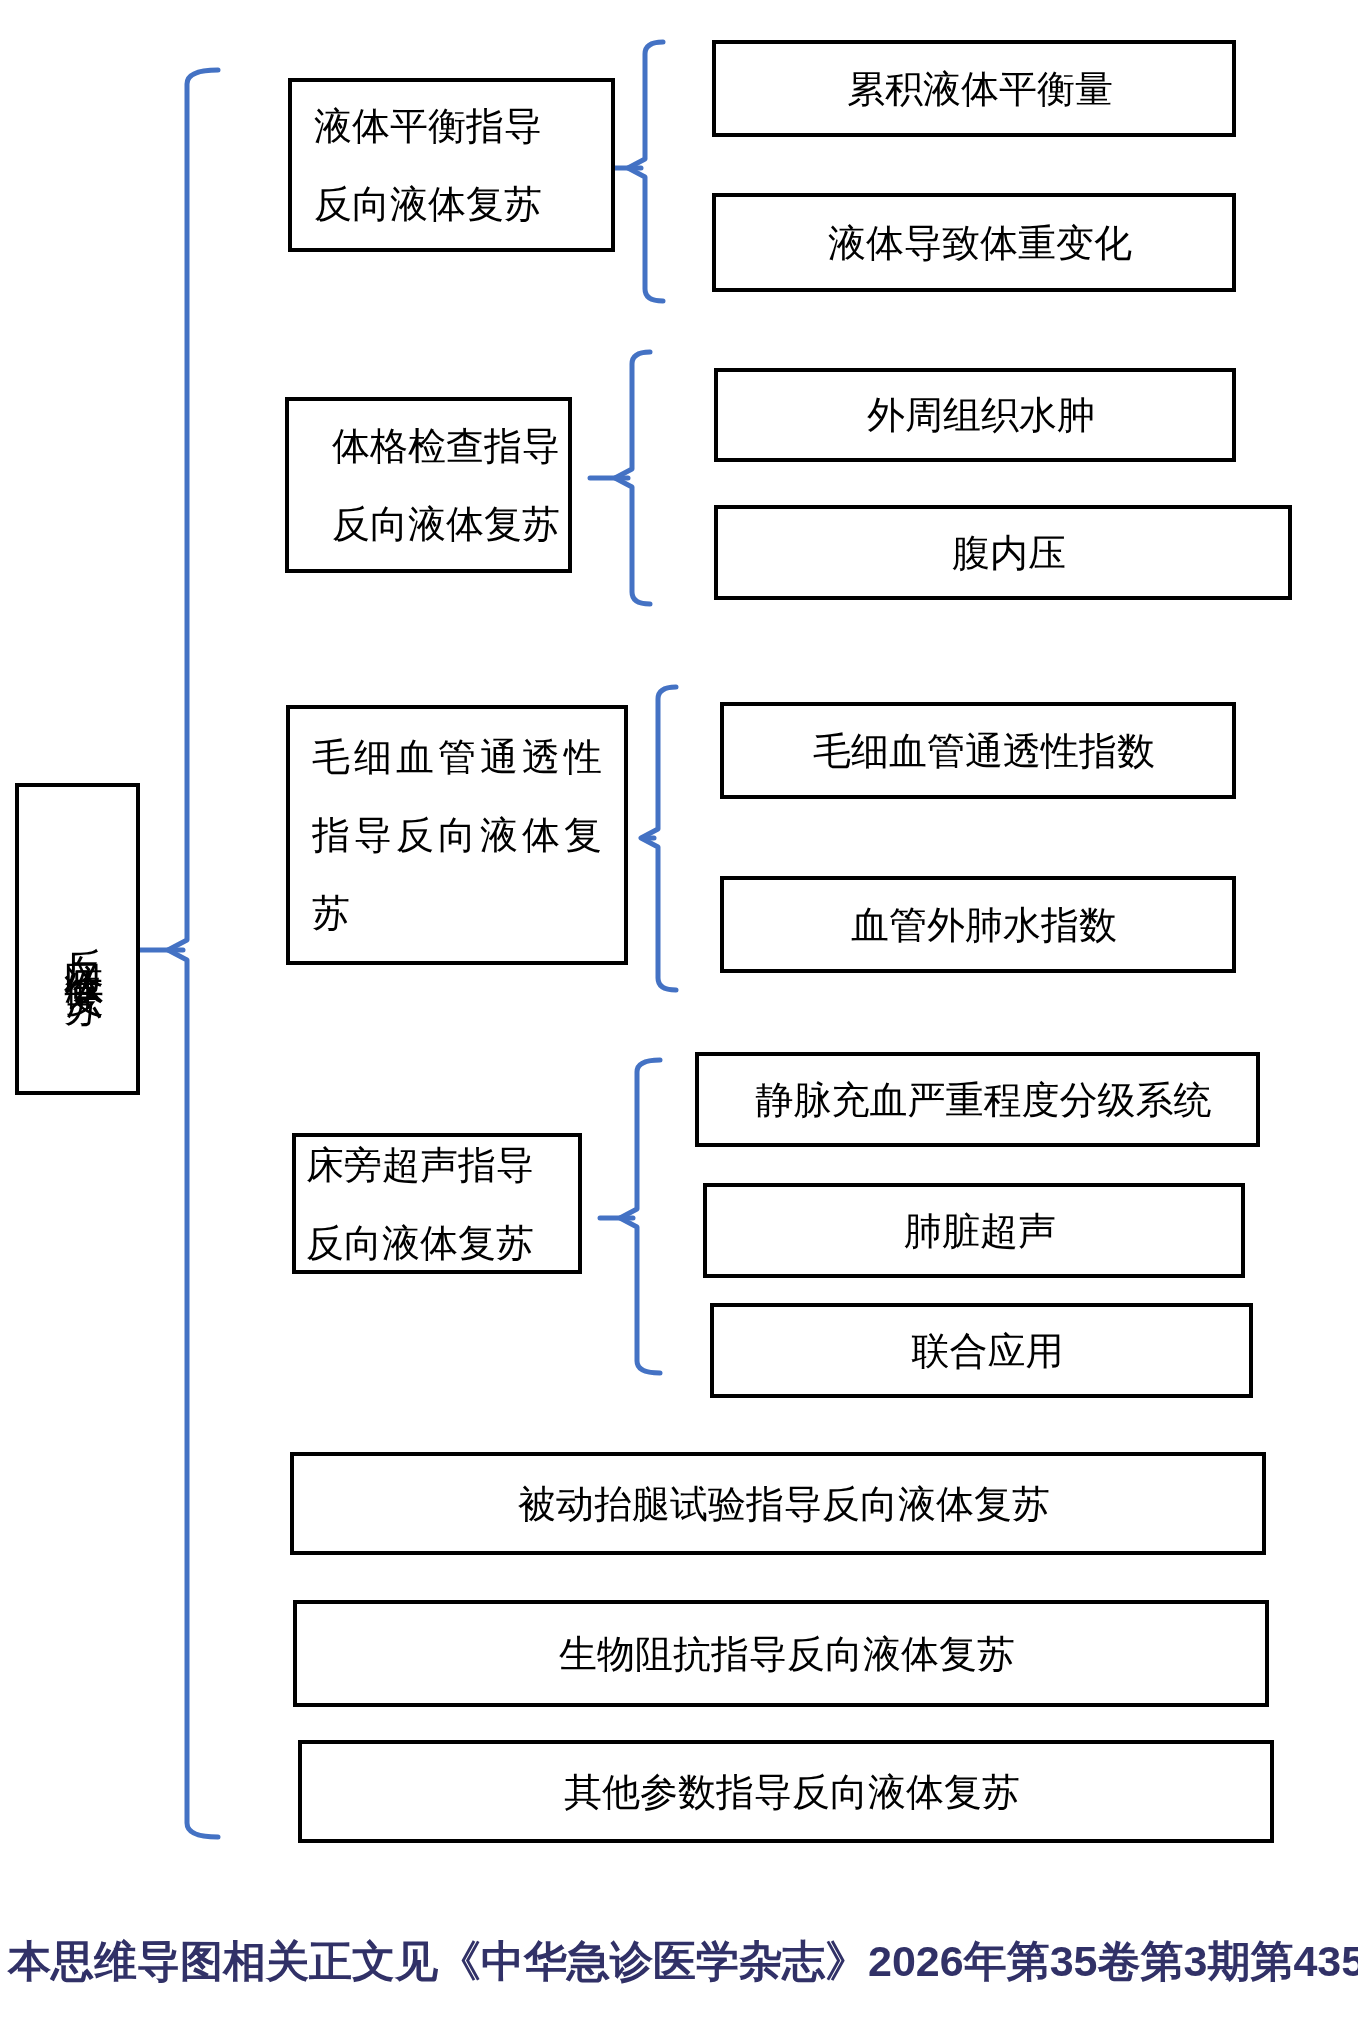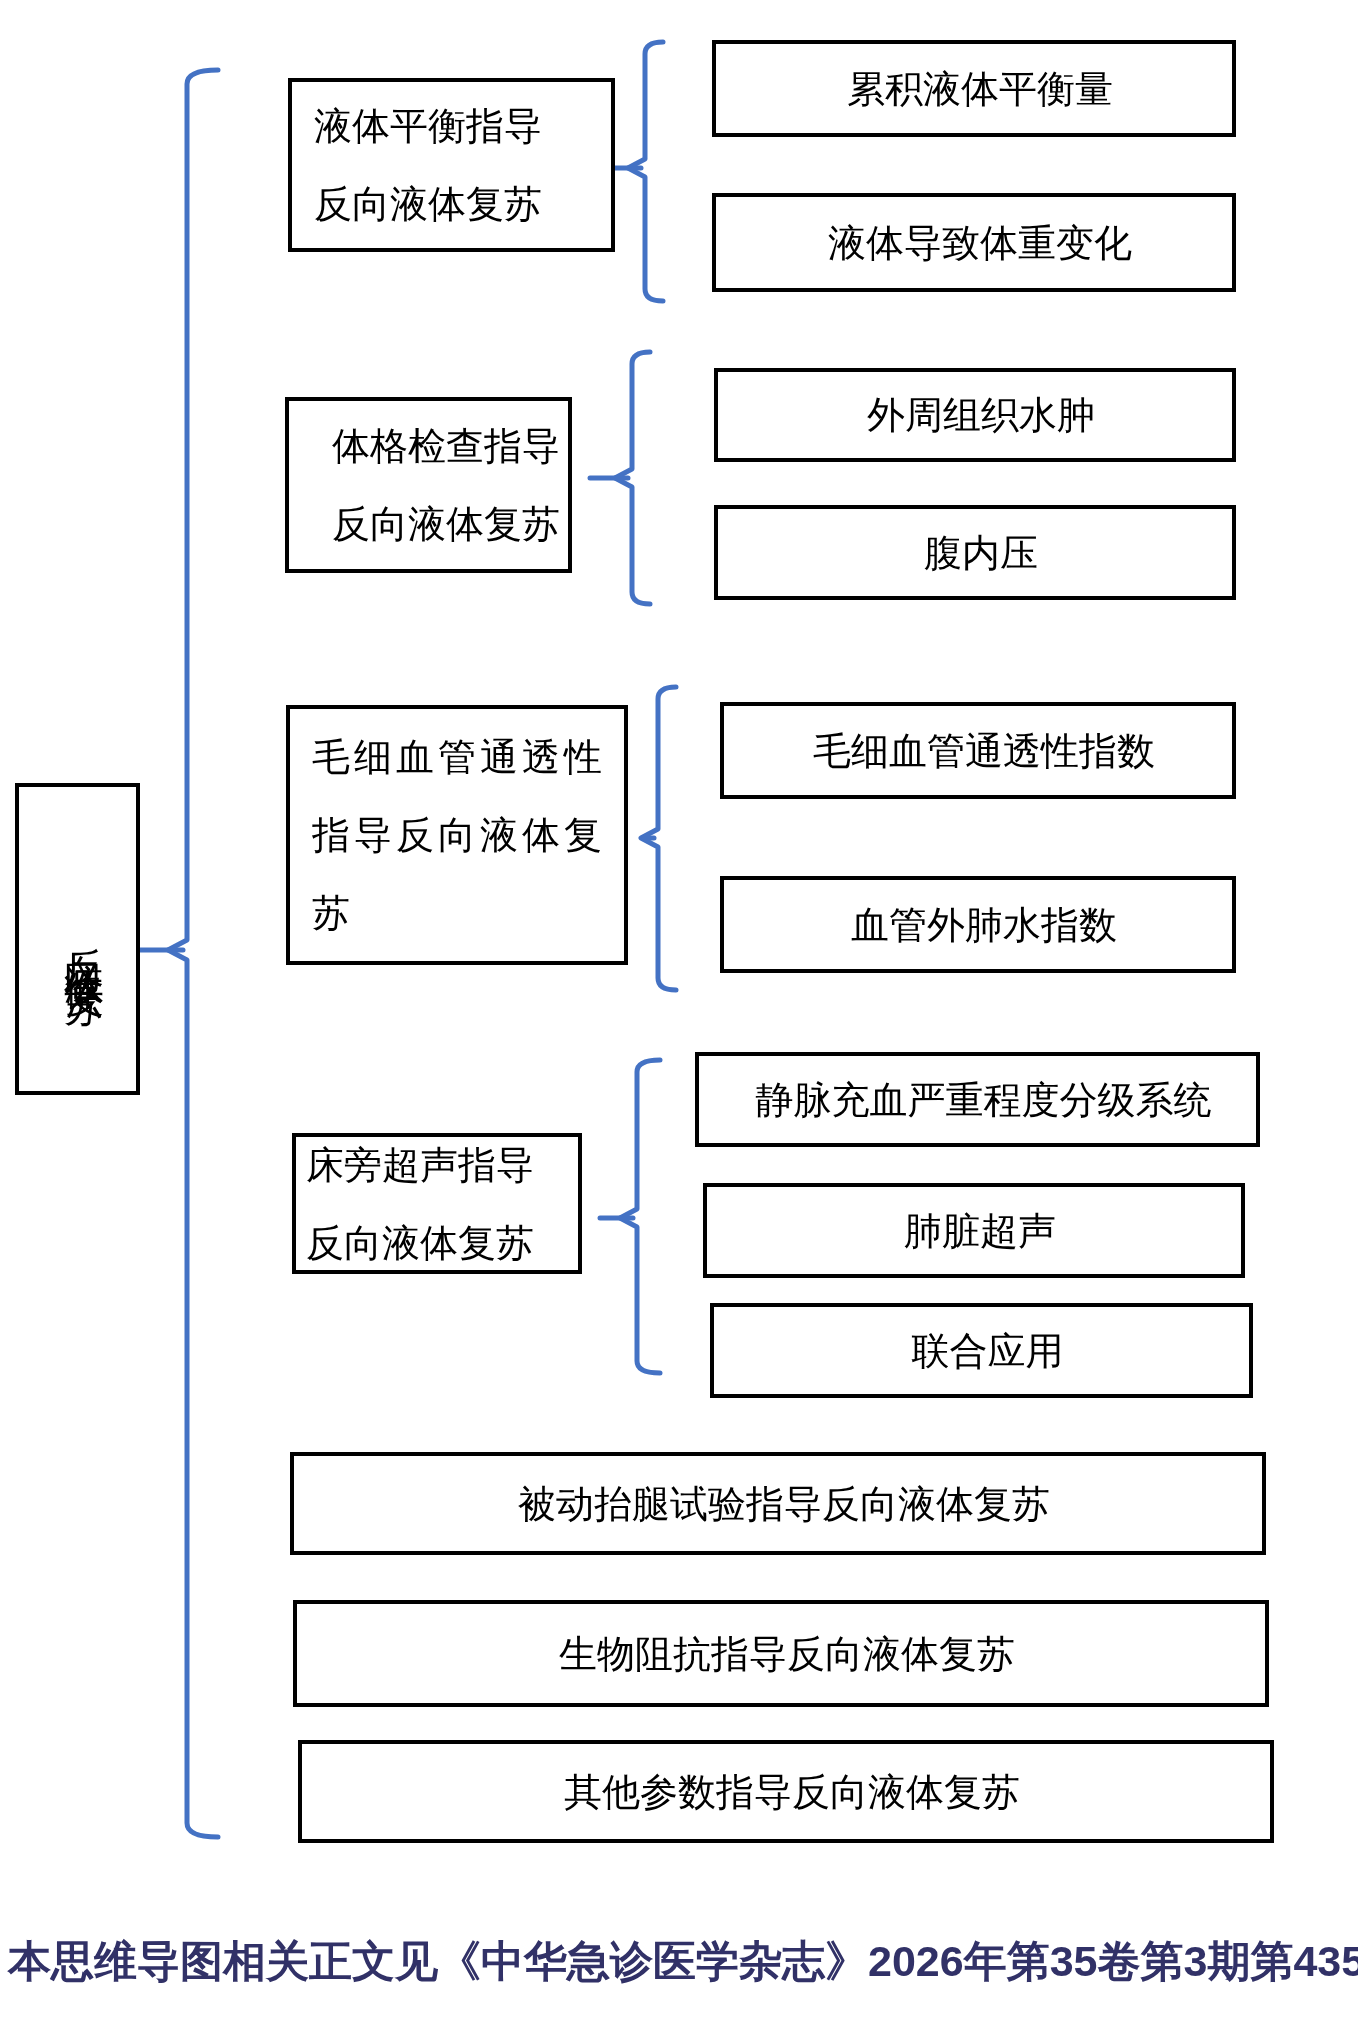--- a/index.html
+++ b/index.html
@@ -111,21 +111,21 @@
     <div>液体导致体重变化</div>
   </div>
 
   <div class="box parent" style="left:285px; top:397px; width:287px; height:176px;align-items:flex-end;">
     <div>体格检查指导</div>
     <div>反向液体复苏</div>
   </div>
   <div class="box leaf" style="left:714px; top:368px; width:522px; height:94px;">
     <div>外周组织水肿</div>
   </div>
-  <div class="box leaf" style="left:714px; top:505px; width:522px; height:95px;">
+  <div class="box leaf" style="left:714px; top:505px; width:578px; height:95px;">
     <div>腹内压</div>
   </div>
 
   <div class="box parent justified" style="left:286px; top:705px; width:342px; height:260px;">
     <div>毛细血管通透性</div>
     <div>指导反向液体复</div>
     <div>苏</div>
   </div>
   <div class="box leaf" style="left:720px; top:702px; width:516px; height:97px;">
     <div>毛细血管通透性指数</div>

